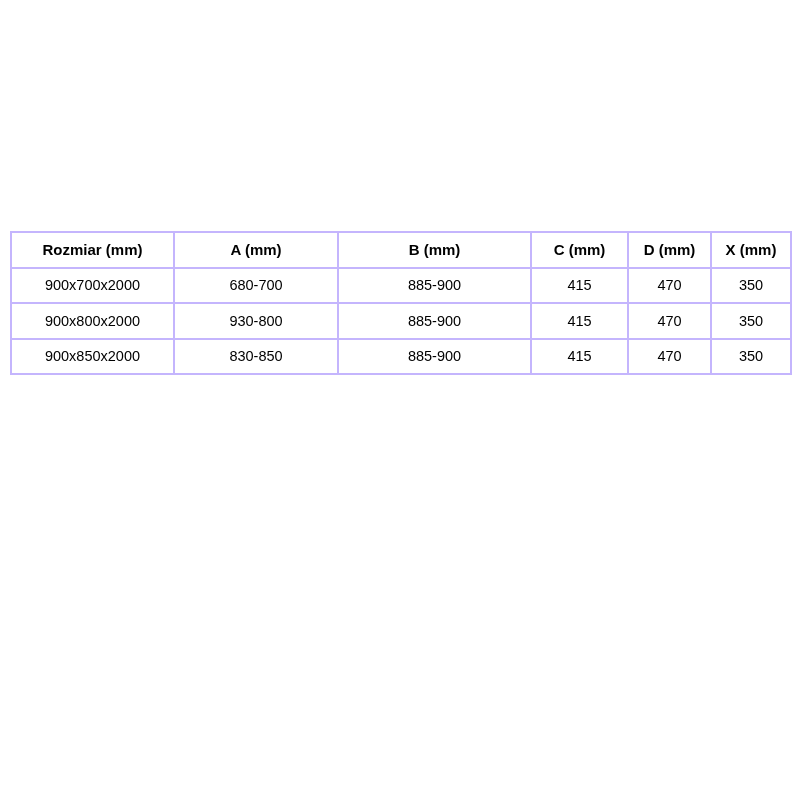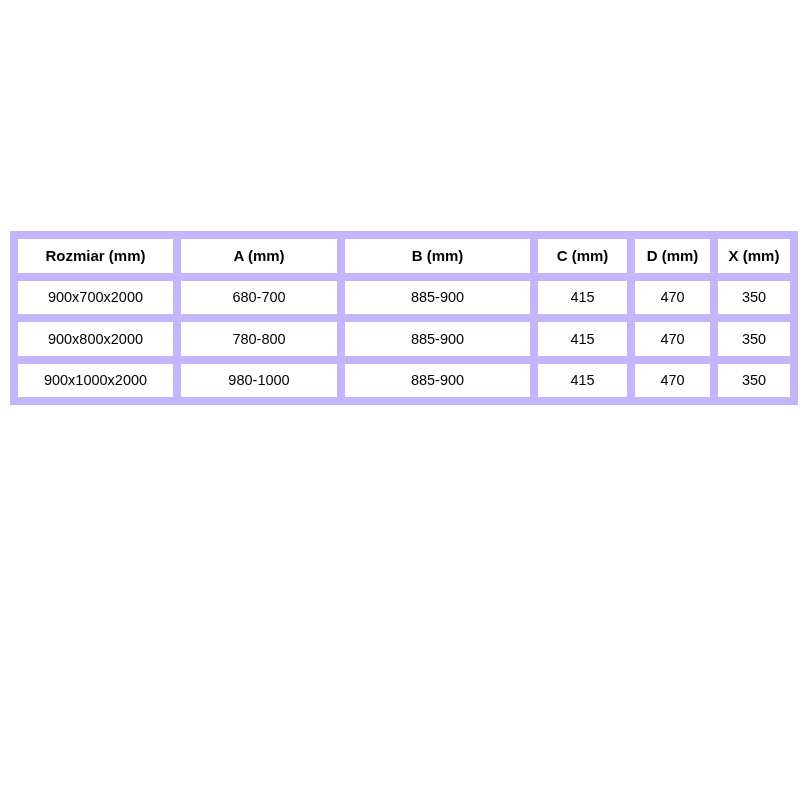--- a/index.html
+++ b/index.html
@@ -21,21 +21,21 @@
   table.dim-table {
     position: absolute;
     left: 10px;
     top: 231px;
     width: 780px;
     border-collapse: collapse;
     table-layout: fixed;
   }
   table.dim-table th,
   table.dim-table td {
-    border: 8px solid #c4b5fd;
+    border: 2px solid #c4b5fd;
     text-align: center;
     vertical-align: middle;
     height: 33.5px;
     padding: 0;
     font-size: 14.5px;
     line-height: 1;
     background: #ffffff;
     overflow: hidden;
     white-space: nowrap;
   }
@@ -77,29 +77,29 @@
       <tr>
         <td>900x700x2000</td>
         <td>680-700</td>
         <td>885-900</td>
         <td>415</td>
         <td>470</td>
         <td>350</td>
       </tr>
       <tr>
         <td>900x800x2000</td>
-        <td>780-800</td>
+        <td>930-800</td>
         <td>885-900</td>
         <td>415</td>
         <td>470</td>
         <td>350</td>
       </tr>
       <tr>
-        <td>900x1000x2000</td>
-        <td>980-1000</td>
+        <td>900x850x2000</td>
+        <td>830-850</td>
         <td>885-900</td>
         <td>415</td>
         <td>470</td>
         <td>350</td>
       </tr>
     </tbody>
   </table>
 </div>
 
 </body></html>

